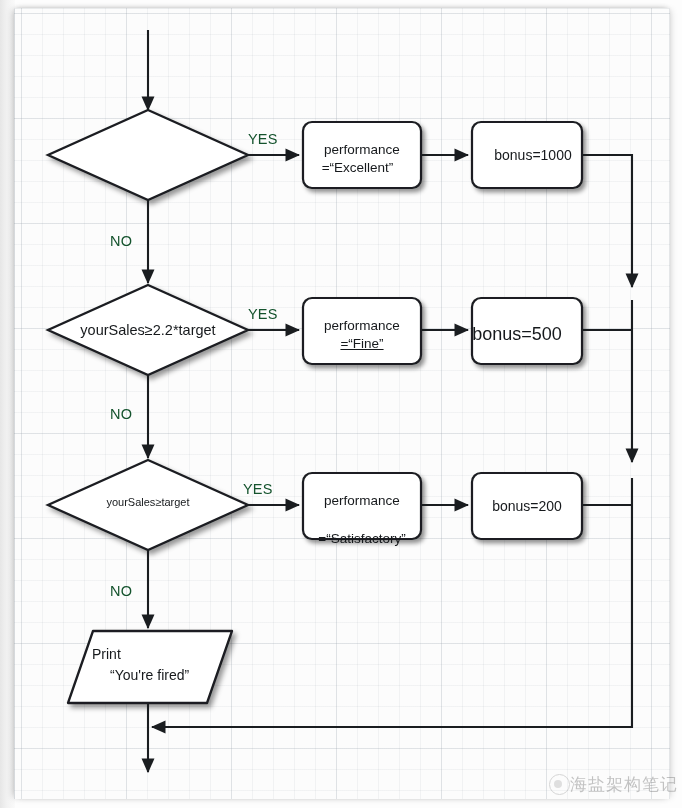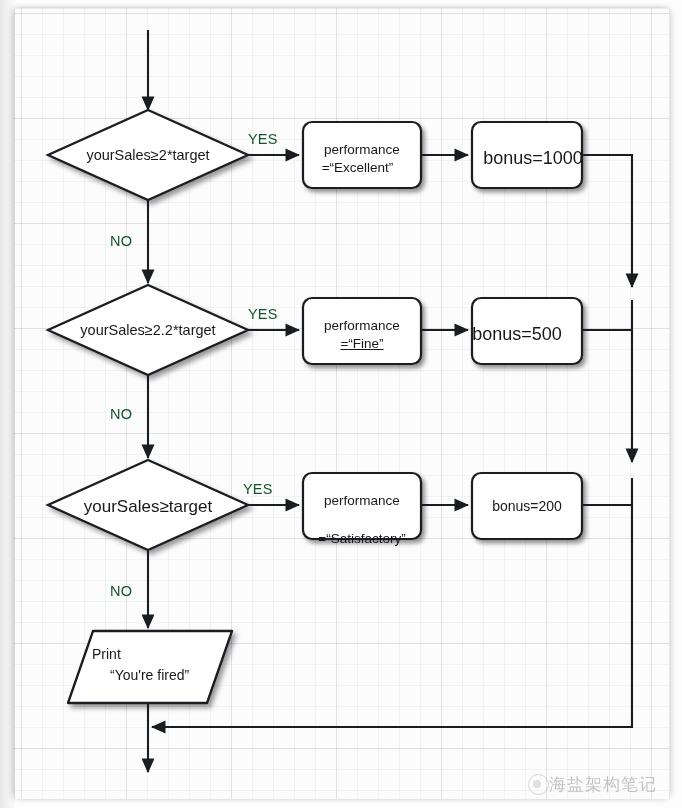--- a/index.html
+++ b/index.html
@@ -58,21 +58,21 @@
     pointer-events: none;
   }
   .edge-label {
     position: absolute;
     color: #14532d;
     font-size: 14.5px;
     letter-spacing: 0.2px;
   }
   #watermark {
     position: absolute;
-    right: 25px;
+    right: 4px;
     bottom: 12px;
     display: flex;
     align-items: center;
     opacity: 0.40;
     filter: grayscale(1);
   }
   #watermark .wm-text {
     font-family: "DejaVu Sans", sans-serif;
     font-size: 17px;
     color: #6e6e6e;
@@ -192,34 +192,33 @@
       <line x1="632" y1="300" x2="632" y2="462" stroke="#1a1d20" stroke-width="2.1" marker-end="url(#arrow)"></line>
     </g>
     <g>
       <line x1="582" y1="505" x2="632" y2="505" stroke="#1a1d20" stroke-width="2.1"></line>
     </g>
     <g>
       <path d="M 632 478 L 632 727 L 152 727" fill="none" stroke="#1a1d20" stroke-width="2.1" marker-end="url(#arrow)"></path>
     </g>
   </svg>
 
-  <div class="node-label" style="left:48px; top:146px; width:200px; font-size:14.5px;">yourSales≥2*target</div>
   <div class="node-label" style="left:46px; top:321px; width:204px; font-size:14.5px;">yourSales≥2.2*target</div>
-  <div class="node-label" style="left:48px; top:496px; width:200px; font-size:17px;">yourSales≥target</div>
+  <div class="node-label" style="left:48px; top:496px; width:200px; font-size:11px;">yourSales≥target</div>
 
   <div class="node-label" style="left:303px; top:141px; width:118px; font-size:13.5px;">performance</div>
   <div class="node-label" style="left:303px; top:159px; width:109px; font-size:13.5px;">=“Excellent”</div>
 
   <div class="node-label" style="left:303px; top:317px; width:118px; font-size:13.5px;">performance</div>
   <div class="node-label" style="left:303px; top:335px; width:118px; font-size:13.5px;text-decoration:underline;">=“Fine”</div>
 
   <div class="node-label" style="left:303px; top:492px; width:118px; font-size:13.5px;">performance</div>
   <div class="node-label" style="left:301px; top:510px; width:122px; font-size:13.5px;margin-top:20px;">=“Satisfactory”</div>
 
-  <div class="node-label" style="left:472px; top:147px; width:122px; font-size:18px;text-align:center;">bonus=1000</div>
+  <div class="node-label" style="left:472px; top:147px; width:122px; font-size:14px;text-align:center;">bonus=1000</div>
   <div class="node-label" style="left:472px; top:323px; width:90px; font-size:18px;">bonus=500</div>
   <div class="node-label" style="left:472px; top:498px; width:110px; font-size:14px;">bonus=200</div>
 
   <div class="node-label" style="left:92px; top:646px; width:60px; text-align:left; font-size:14px;">Print</div>
   <div class="node-label" style="left:110px; top:667px; width:110px; text-align:left; font-size:14px;">“You're fired”</div>
 
   <div class="edge-label" style="left:248px; top:131px;">YES</div>
   <div class="edge-label" style="left:248px; top:306px;">YES</div>
   <div class="edge-label" style="left:243px; top:481px;">YES</div>
 

